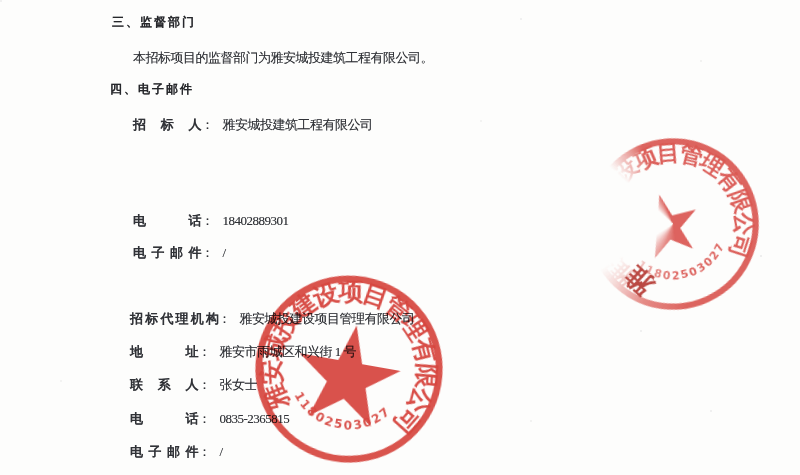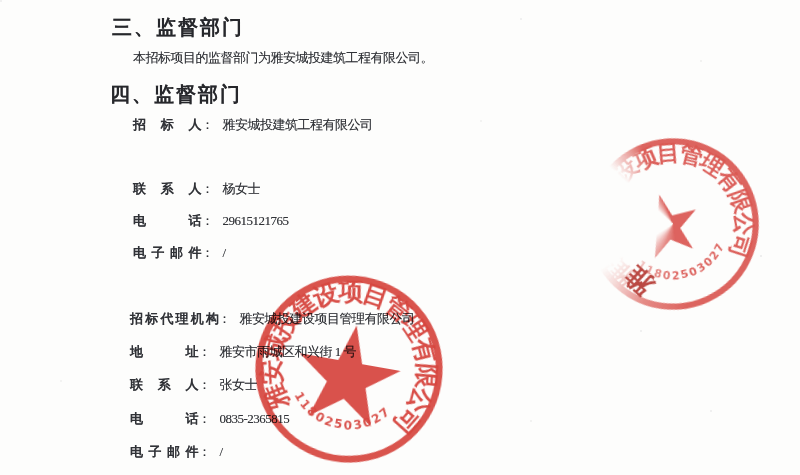--- a/index.html
+++ b/index.html
@@ -8,21 +8,21 @@
     width:800px;height:475px;
     background:#fdfdfc;
     overflow:hidden;
     font-family:"Liberation Serif","DejaVu Serif",serif;
     color:#303237;
   }
   .abs{position:absolute;white-space:nowrap;}
   .h1{
     font-family:"Liberation Sans","DejaVu Sans",sans-serif;
     font-weight:700;
-    font-size:20px;
+    font-size:12px;
     letter-spacing:2px;
     color:#26272b;
     text-shadow:0 0 0.6px rgba(38,39,43,0.5);
   }
   .para,.row{
     font-size:13px;
     letter-spacing:-0.5px;
     text-shadow:0 0 0.6px rgba(45,46,52,0.45);
   }
   .lbl{
@@ -98,30 +98,27 @@
   }
 </style>
 </head>
 <body>
 
 <div class="page">
 
   <div class="abs h1" style="left:112px;top:14px">三、监督部门</div>
   <div class="abs para" style="left:133px;top:49px">本招标项目的监督部门为雅安城投建筑工程有限公司。</div>
 
-  <div class="abs h1" style="left:110px;top:81px">四、监督部门</div>
+  <div class="abs h1" style="left:110px;top:81px">四、电子邮件</div>
 
   <div class="abs row" style="left:133px;top:116px">
     <span class="lbl">招标人</span><span class="colon">：</span><span class="val">雅安城投建筑工程有限公司</span>
   </div>
-  <div class="abs row" style="left:133px;top:180px">
-    <span class="lbl">联系人</span><span class="colon">：</span><span class="val">杨女士</span>
-  </div>
   <div class="abs row" style="left:133px;top:212px">
-    <span class="lbl">电话</span><span class="colon">：</span><span class="val">29615121765</span>
+    <span class="lbl">电话</span><span class="colon">：</span><span class="val">18402889301</span>
   </div>
   <div class="abs row" style="left:133px;top:244px">
     <span class="lbl">电子邮件</span><span class="colon">：</span><span class="val">/</span>
   </div>
 
   <div class="abs row" style="left:130px;top:310px">
     <span class="lbl lbl-wide">招标代理机构</span><span class="colon">：</span><span class="val">雅安城投建设项目管理有限公司</span>
   </div>
   <div class="abs row" style="left:130px;top:343px">
     <span class="lbl">地址</span><span class="colon">：</span><span class="val">雅安市雨城区和兴街 1 号</span>

